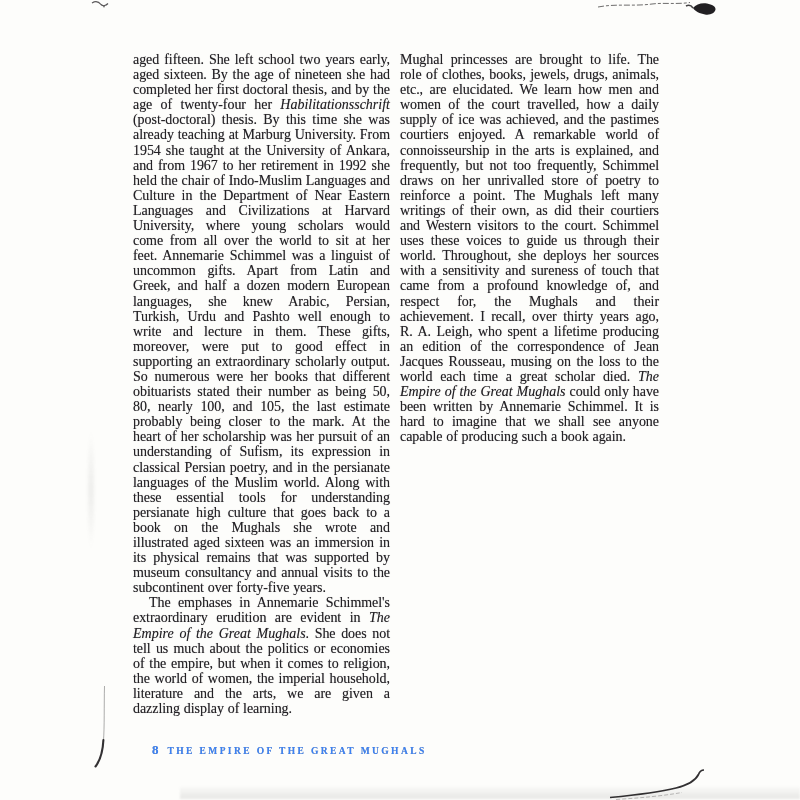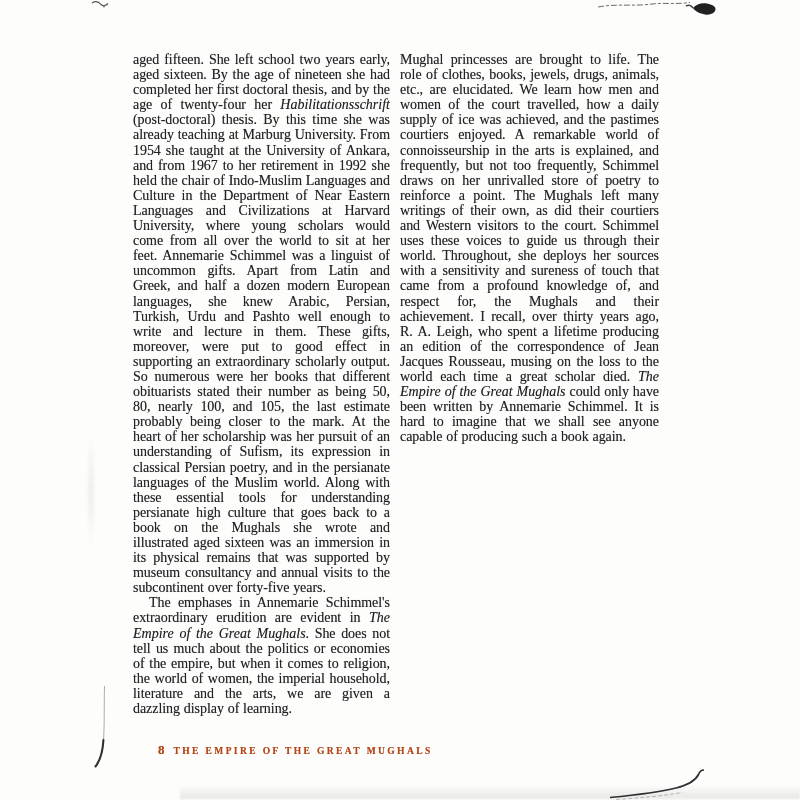--- a/index.html
+++ b/index.html
@@ -12,21 +12,21 @@
   .column{
     position:absolute;top:52px;text-align:justify;
     font-size:14px;line-height:15.1px;letter-spacing:-0.05px;word-spacing:0.35px;
     text-shadow:0 0 0.7px rgba(35,33,37,0.45);
   }
   .col-left{left:133px;width:257px;}
   .col-right{left:400px;width:259px;}
   .para{margin:0;padding:0;}
   .para.indent{text-indent:16px;font-family:Liberation Serif, serif;}
   .para i{letter-spacing:0;}
-  .footer{position:absolute;left:158px;top:740px;white-space:nowrap;color:#c2410c;}
+  .footer{position:absolute;left:152px;top:740px;white-space:nowrap;color:#3b82f6;}
   .page-number{font-size:13px;font-weight:bold;letter-spacing:1px;text-shadow:0 0 0.6px rgba(42,40,43,0.5);}
   .running-title{font-size:9.5px;font-weight:bold;letter-spacing:2.4px;margin-left:8px;text-shadow:0 0 0.6px rgba(42,40,43,0.45);}
   .artifacts{position:absolute;left:0;top:0;width:800px;height:800px;pointer-events:none;}
   .bottom-edge-band{
     position:absolute;left:180px;top:787px;width:620px;height:12px;
     background:linear-gradient(to bottom, rgba(120,120,120,0.03), rgba(105,105,105,0.14));
     filter:blur(1px);
   }
   .left-margin-smudge{
     position:absolute;left:86px;top:430px;width:10px;height:120px;

